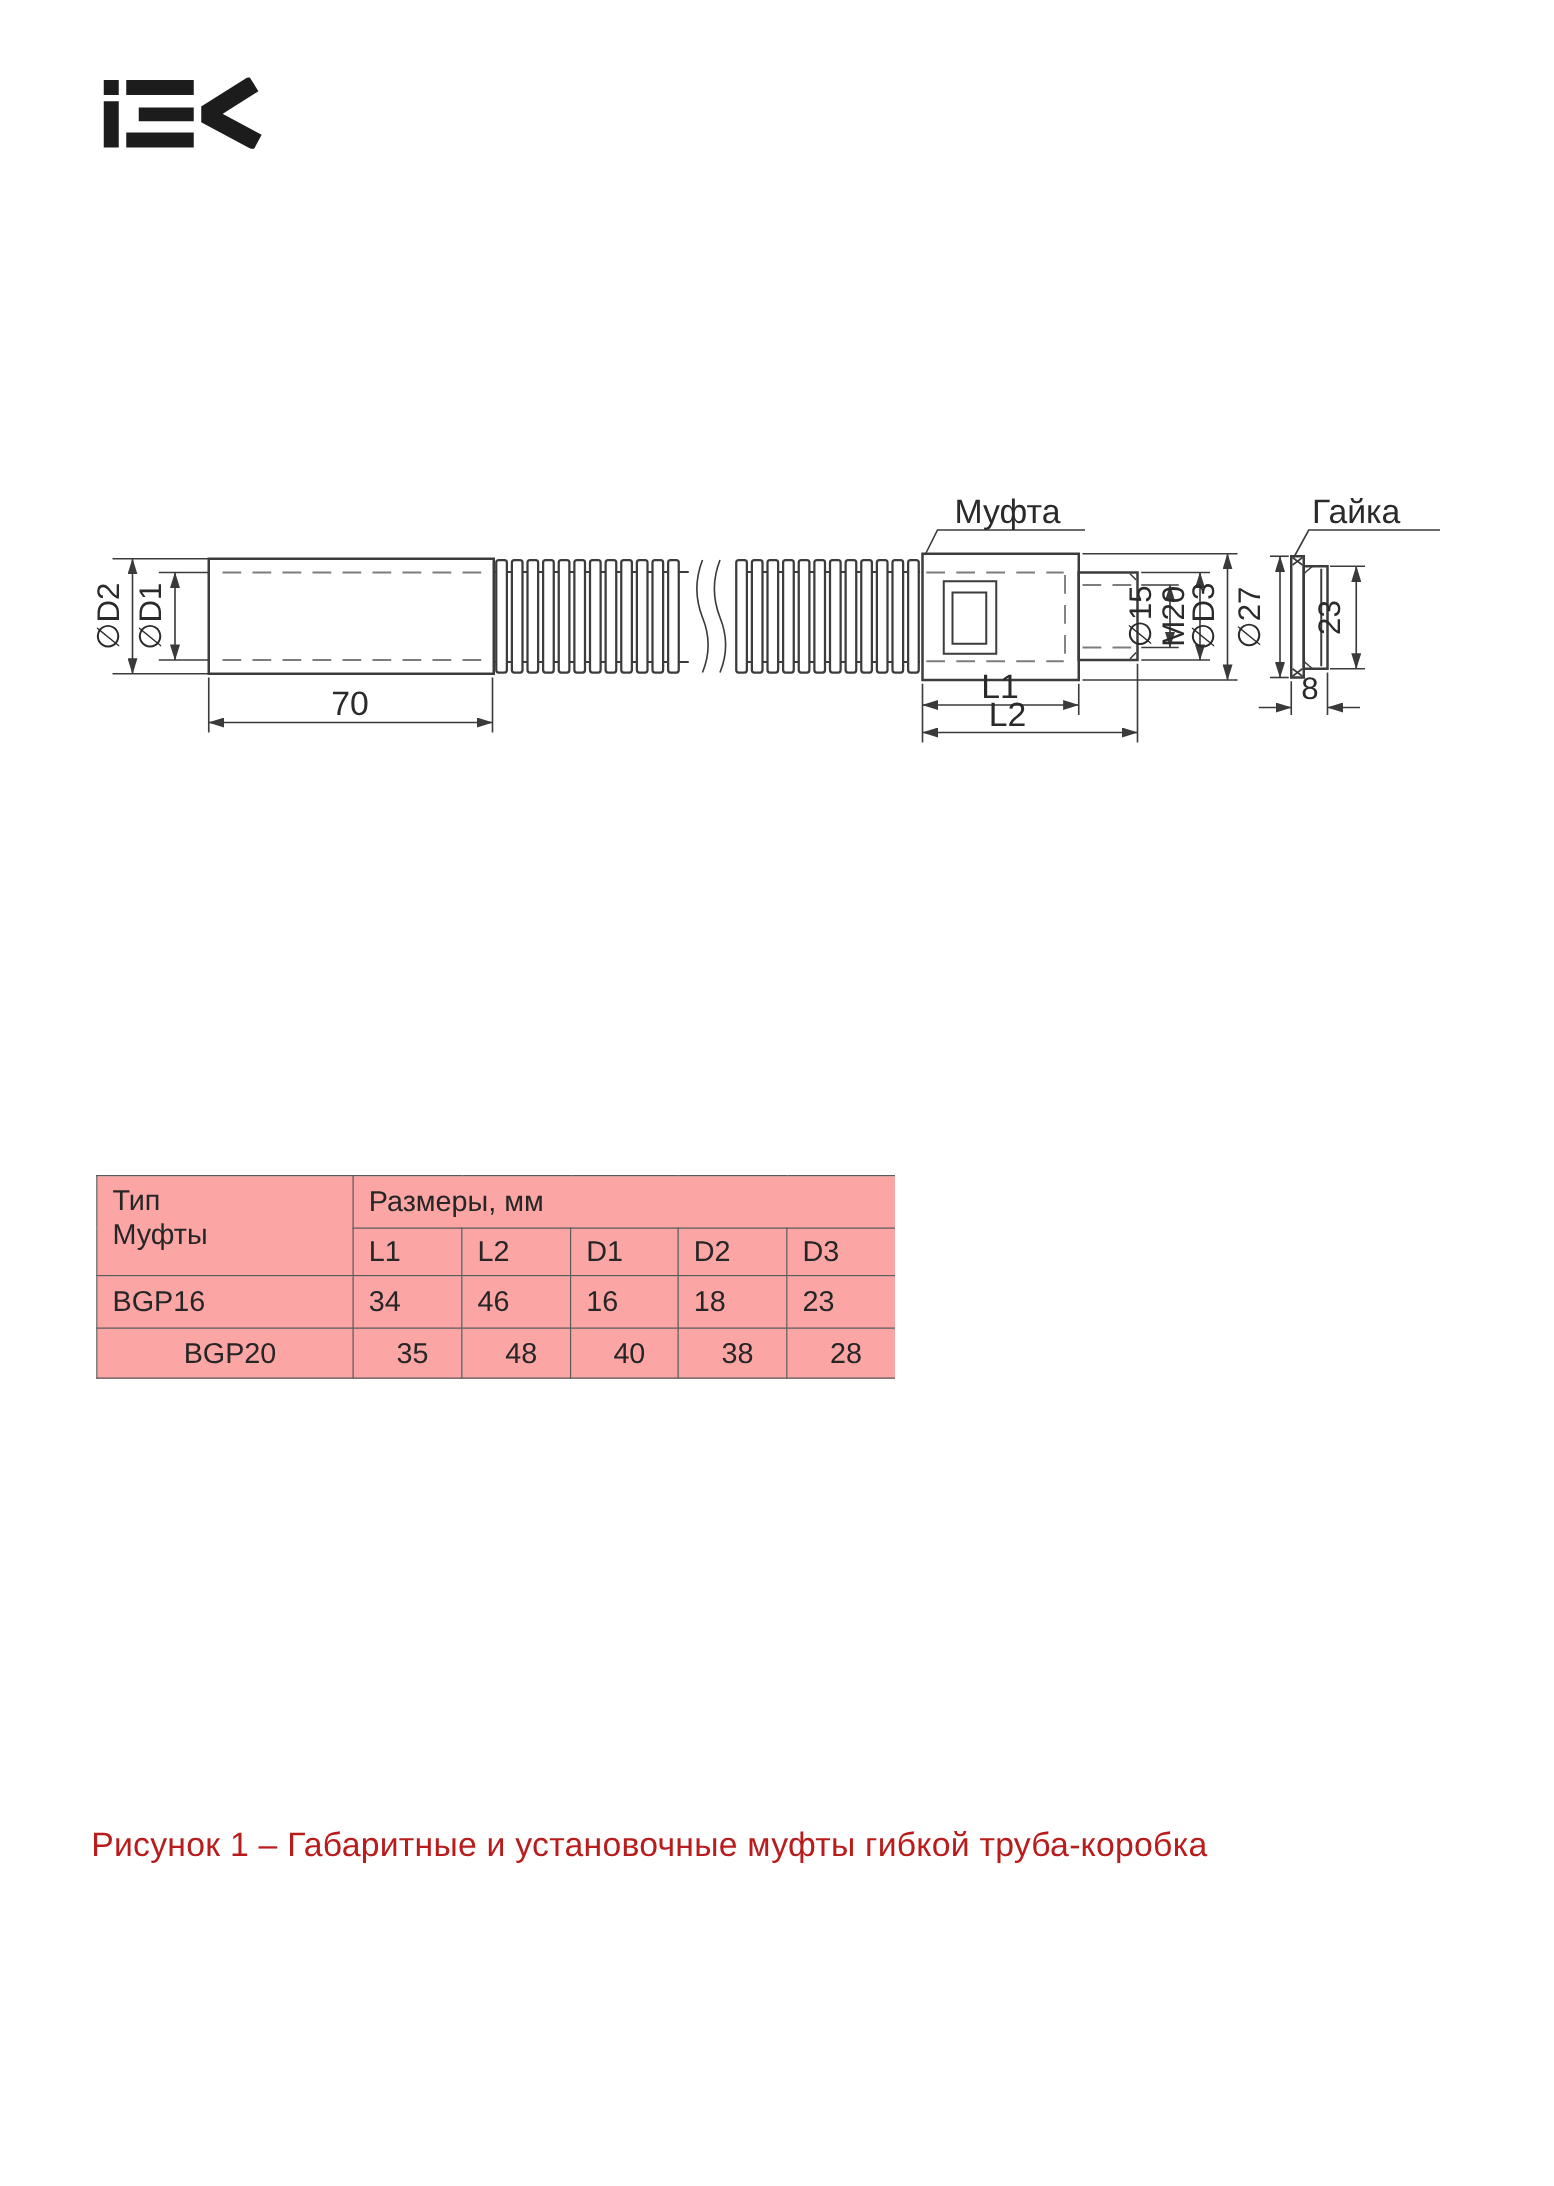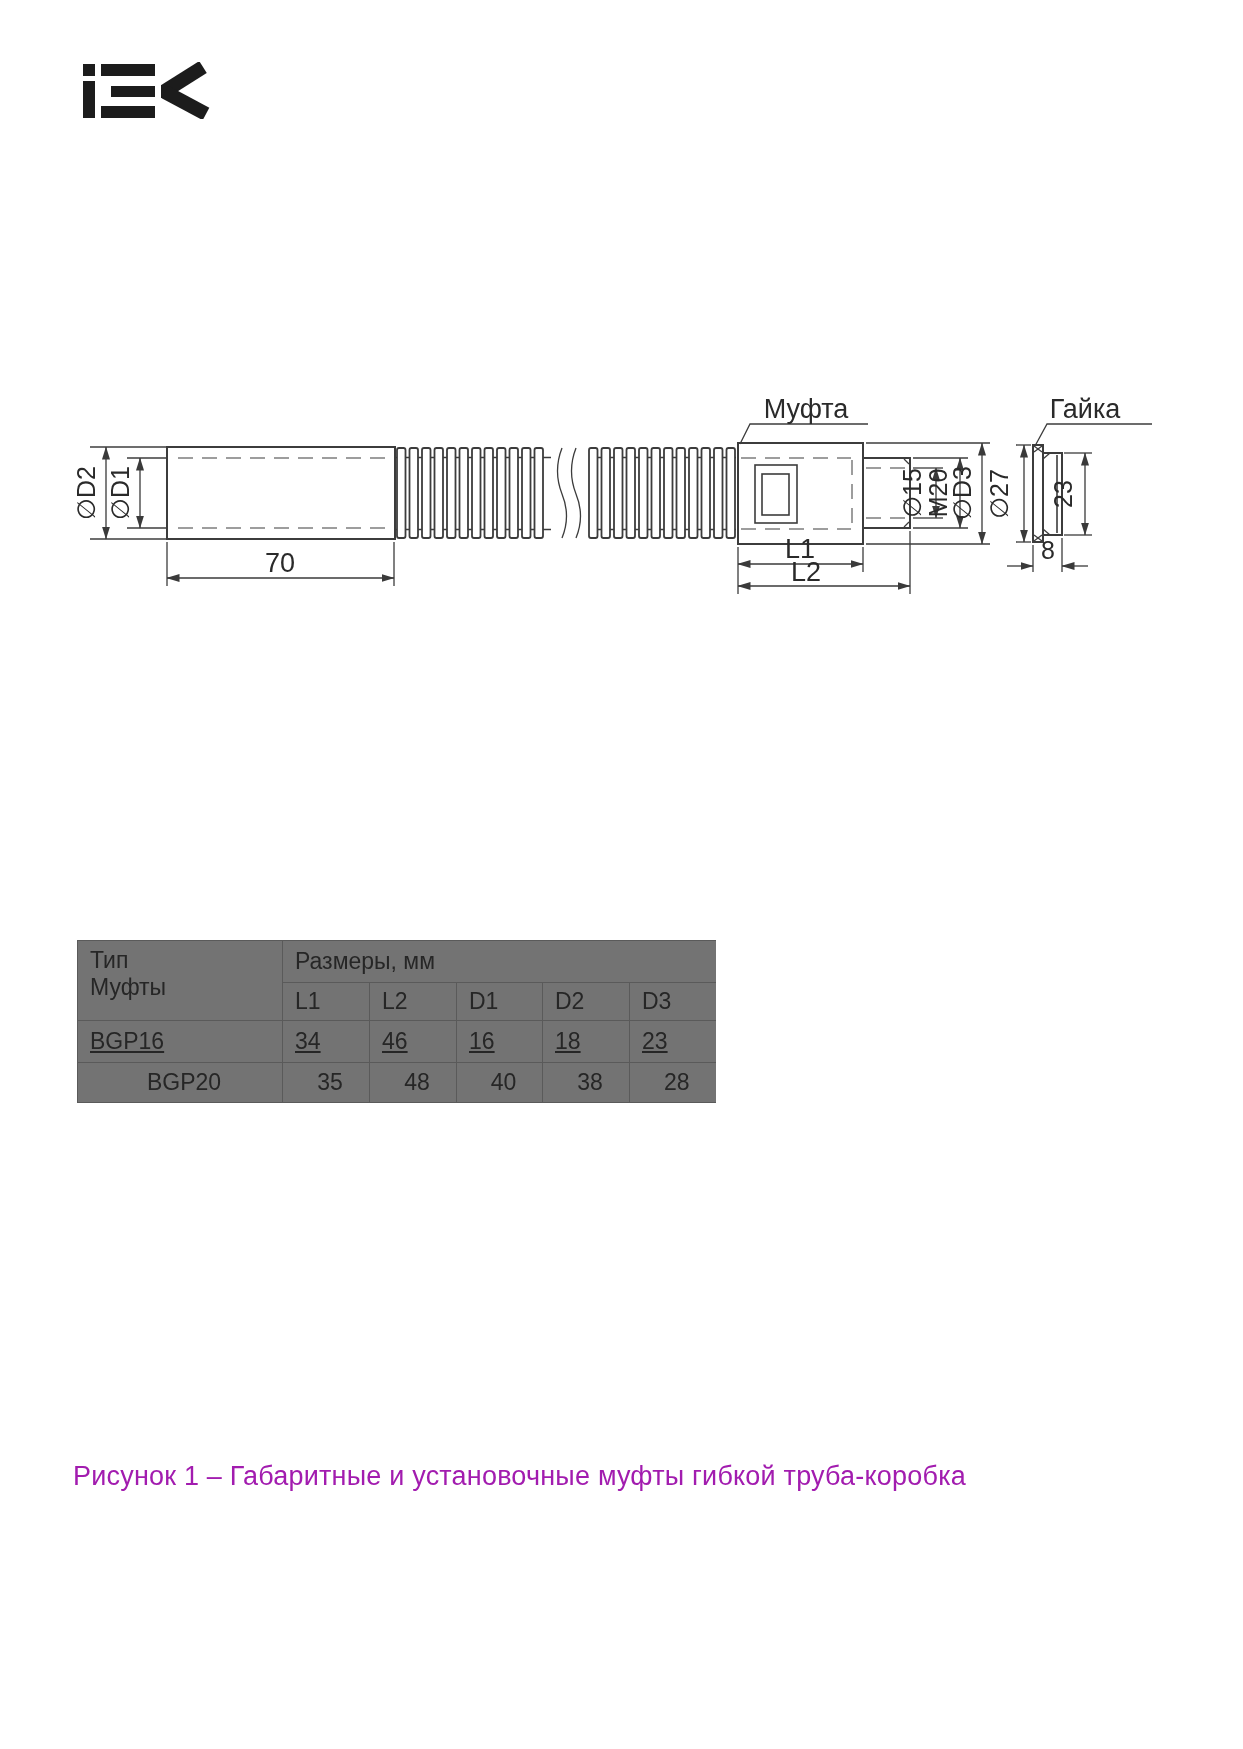--- a/index.html
+++ b/index.html
@@ -27,32 +27,32 @@
   
   .spec-table{
     position:absolute;left:77px;top:940px;
     border-collapse:collapse;table-layout:fixed;
     font-size:23px;color:#262626;
   }
   .spec-table td{
     border:1.5px solid #5a5a5a;
     padding:2px 4px 2px 12px;
     vertical-align:middle;
-    background:#737373;
+    background:#fca5a5;
   }
   .spec-table td.noright{border-right:none;margin-left:44px;}
   .spec-table td.type-cell{vertical-align:top;padding-top:6px;}
   .spec-table tr.r1{height:42px;}
   .spec-table tr.r2{height:38px;}
-  .spec-table tr.r3{height:42px;text-decoration:underline;}
+  .spec-table tr.r3{height:42px;}
   .spec-table tr.r4{height:40px;text-align:center;}
   
   .caption{
     position:absolute;left:73px;top:1461px;width:1000px;
-    font-size:27px;color:#a21caf;letter-spacing:0.2px;
+    font-size:27px;color:#b91c1c;letter-spacing:0.2px;
   }
 </style>
 </head>
 <body>
 
 <svg class="logo" viewBox="0 0 134 57" aria-label="IEK">
   <title>IEK</title>
   <g>
     <rect class="blk" x="1" y="2" width="12" height="12"></rect>
     <rect class="blk" x="1" y="19" width="12" height="37"></rect>

